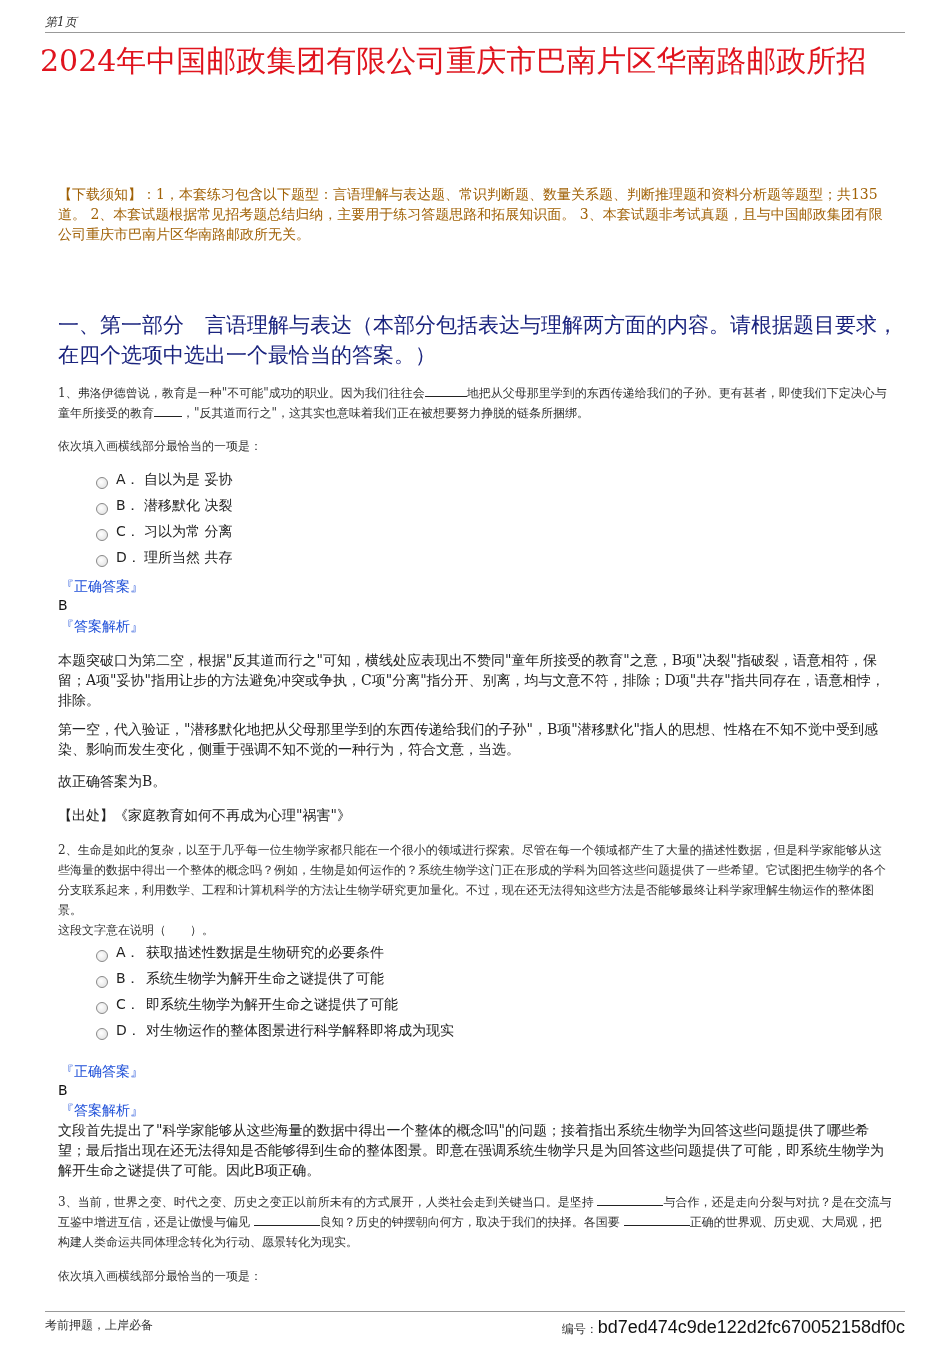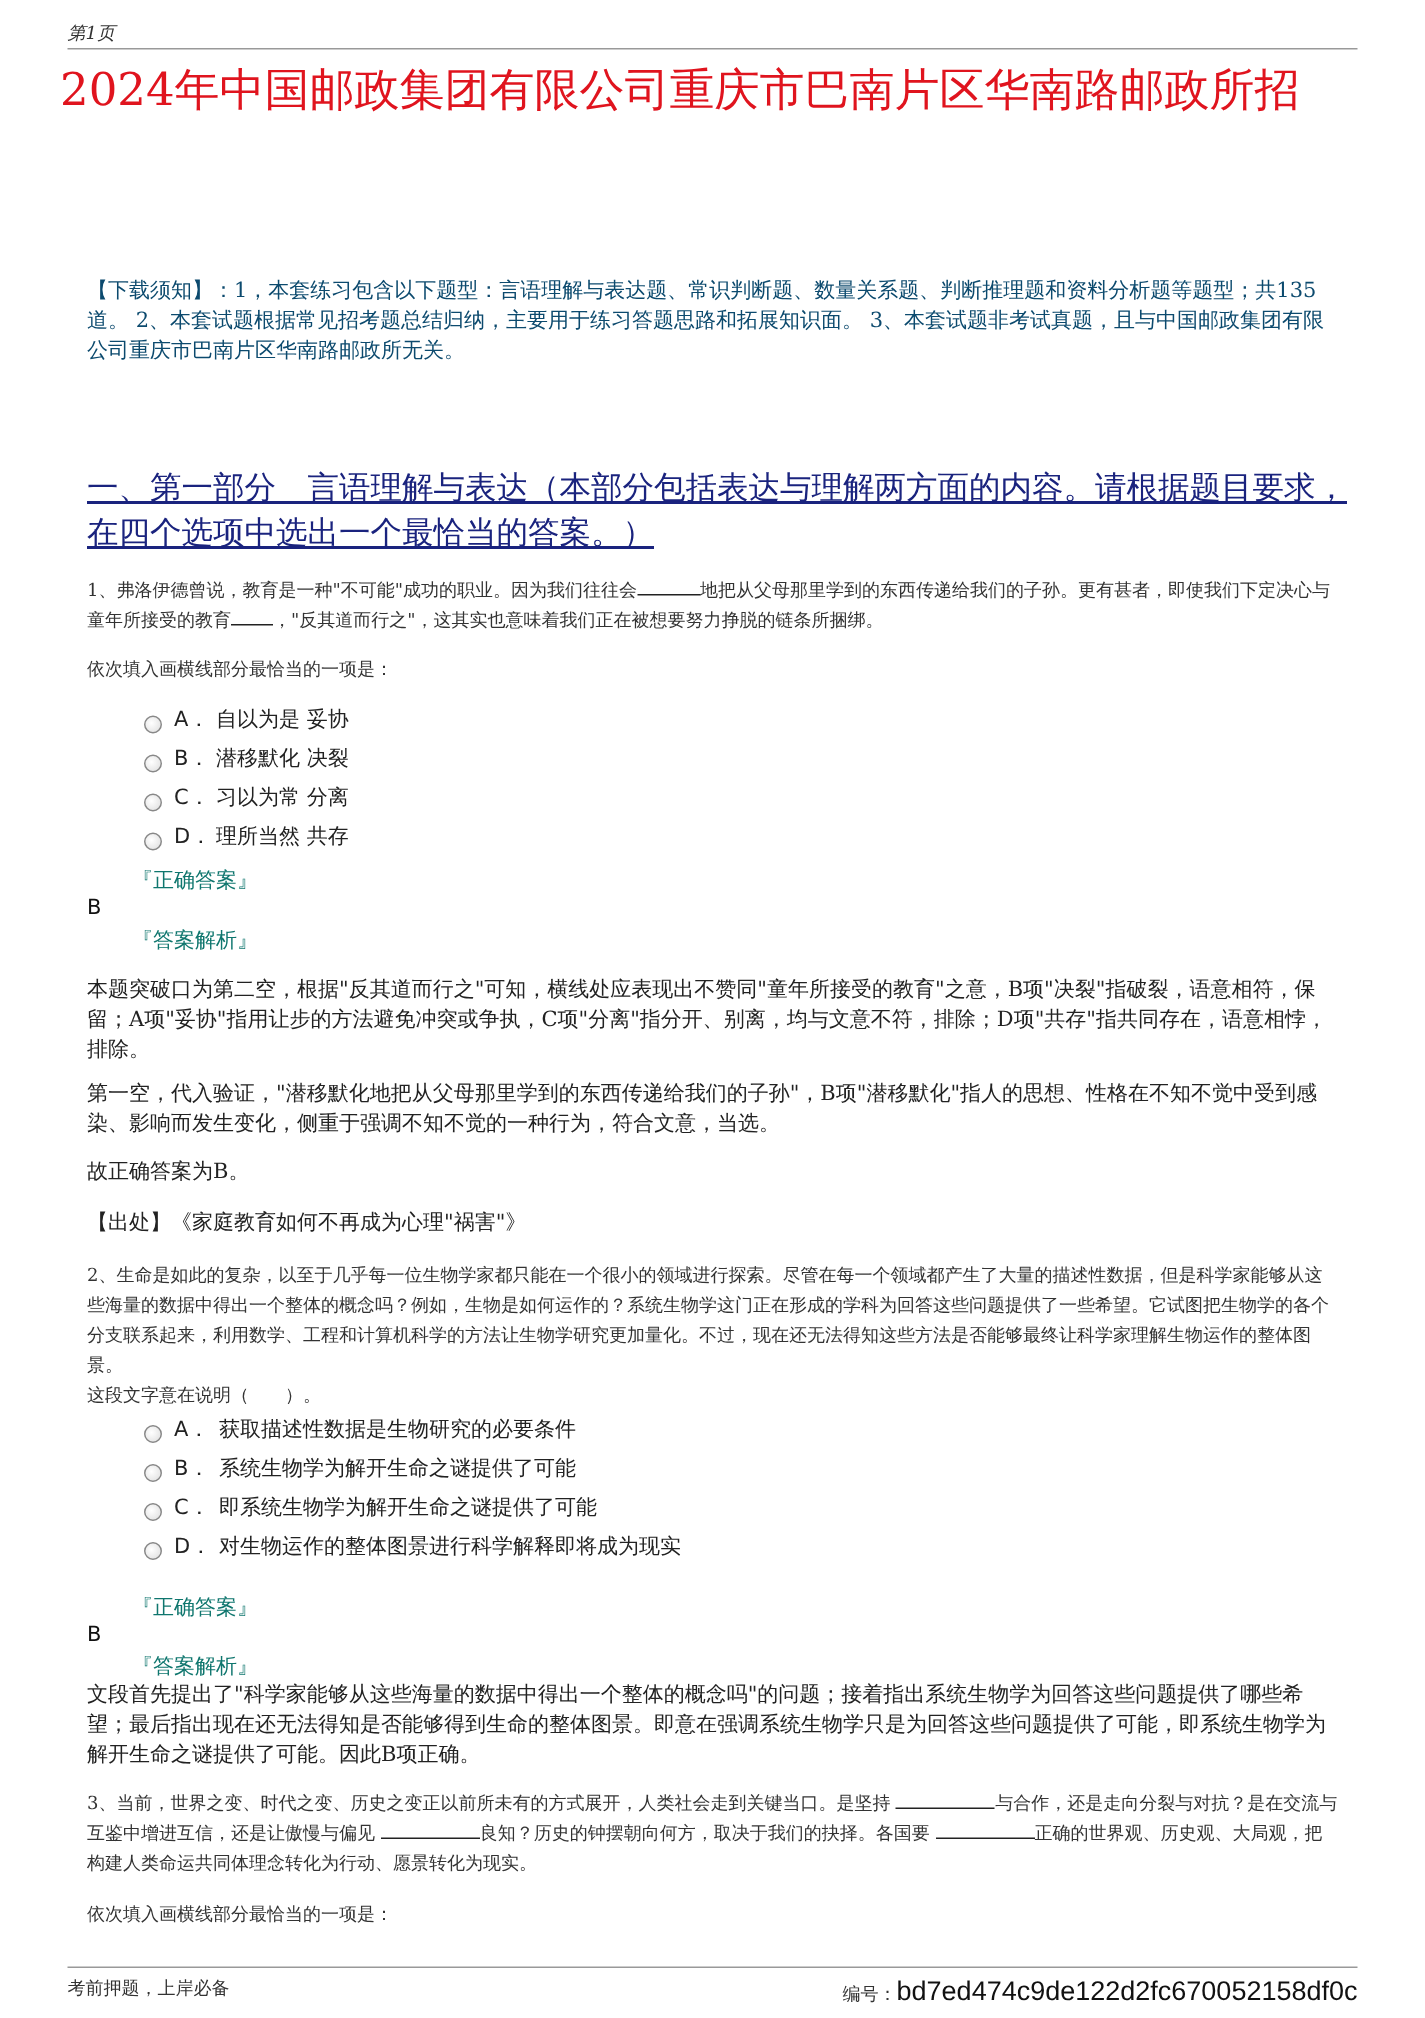--- a/index.html
+++ b/index.html
@@ -4,32 +4,32 @@
 <style>
   html, body { margin:0; padding:0; background:#ffffff; }
   body { width:950px; height:1345px; position:relative; overflow:hidden;
          font-family:"DejaVu Serif", "Liberation Serif", serif; color:#222; }
   .hdr { position:absolute; left:45px; right:45px; top:10px; height:22px;
          border-bottom:1px solid #999; font-size:12px; color:#333; }
   .hdr .l { position:absolute; left:0; top:4px;font-style:italic; }
   .hdr .r { position:absolute; right:0; top:4px; }
   .title { position:absolute; left:40px; right:40px; top:42px; text-align:left;
            color:#e0141e; font-size:30px; line-height:38px; font-family:"DejaVu Serif", serif; }
-  .notice { position:absolute; left:58px; right:58px; top:184px; font-size:14px; line-height:20px; color:#0c4a6e; }
-  .section { position:absolute; left:58px; right:50px; top:310px; font-size:21px; line-height:30px; color:#1a237e;text-decoration:underline; }
+  .notice { position:absolute; left:58px; right:58px; top:184px; font-size:14px; line-height:20px; color:#a16207; }
+  .section { position:absolute; left:58px; right:50px; top:310px; font-size:21px; line-height:30px; color:#1a237e; }
   .q { position:absolute; left:58px; right:58px; font-size:12px; line-height:20px; color:#333; }
   .q1 { top:383px; }
   .instr { position:absolute; left:58px; font-size:12px; color:#333; }
   .blank { display:inline-block; border-bottom:1px solid #222; height:12px; vertical-align:baseline; }
   .opts { position:absolute; left:96px; font-family:"DejaVu Sans", sans-serif; font-size:14px; color:#222; }
   .opt { height:26px; display:flex; align-items:center; }
   .radio { width:10px; height:10px; border:1px solid #888; border-radius:50%; margin-right:8px; margin-top:5px;
            background:radial-gradient(circle at 40% 40%, #fff, #ddd); }
   .opt .letter { width:28px; }
-  .lbl { position:absolute; left:60px; font-size:14px; color:#0f766e;margin-left:28px; }
+  .lbl { position:absolute; left:60px; font-size:14px; color:#1d4ed8; }
   .ans { position:absolute; left:58px; font-family:"DejaVu Sans", sans-serif; font-size:14px; color:#111; }
   .para { position:absolute; left:58px; right:60px; font-size:14px; line-height:20px; color:#222; }
   .footer { position:absolute; left:45px; right:45px; top:1311px; height:24px; border-top:1px solid #999; font-size:12px; color:#333; }
   .footer .l { position:absolute; left:0; top:5px; }
   .footer .r { position:absolute; right:0; top:5px; }
   .footer .code { font-family:"Liberation Sans", sans-serif; font-size:18px; color:#111; }
 </style>
 </head>
 <body>
 

